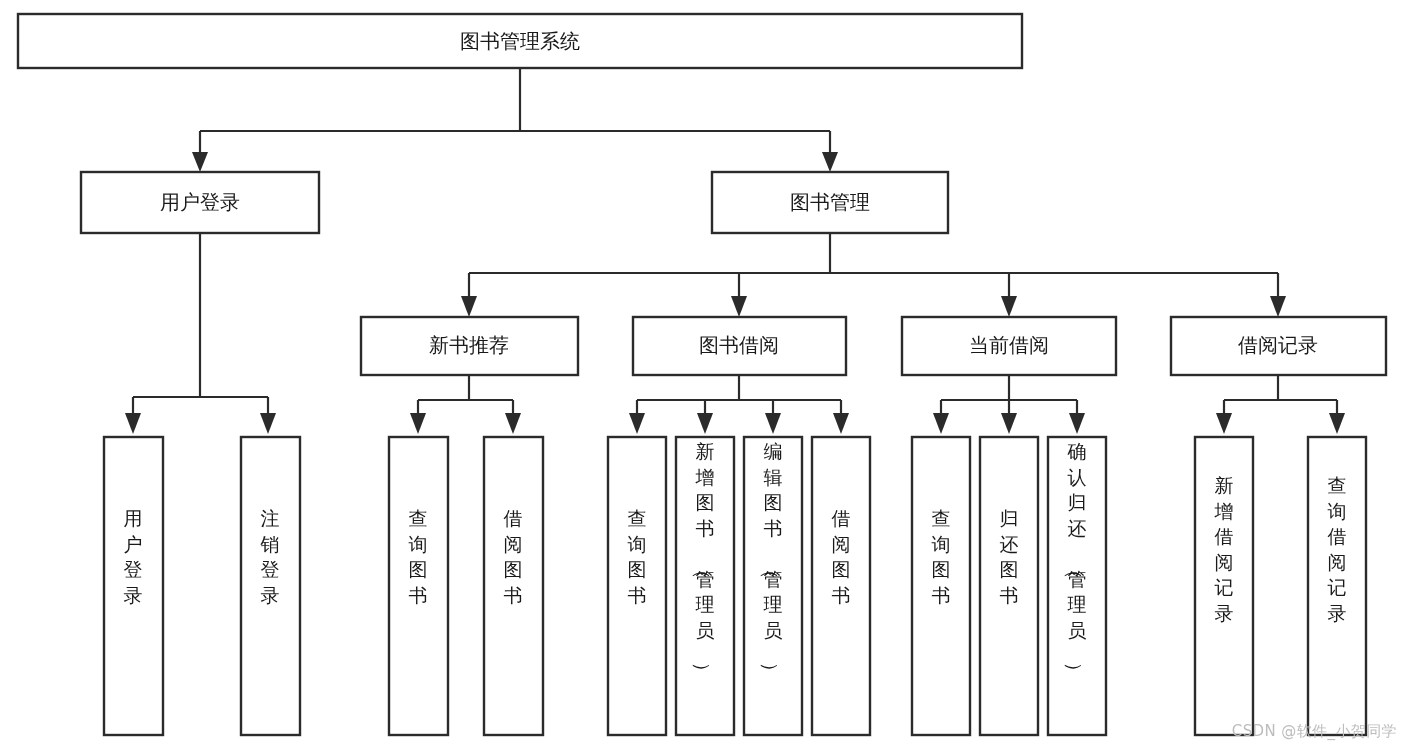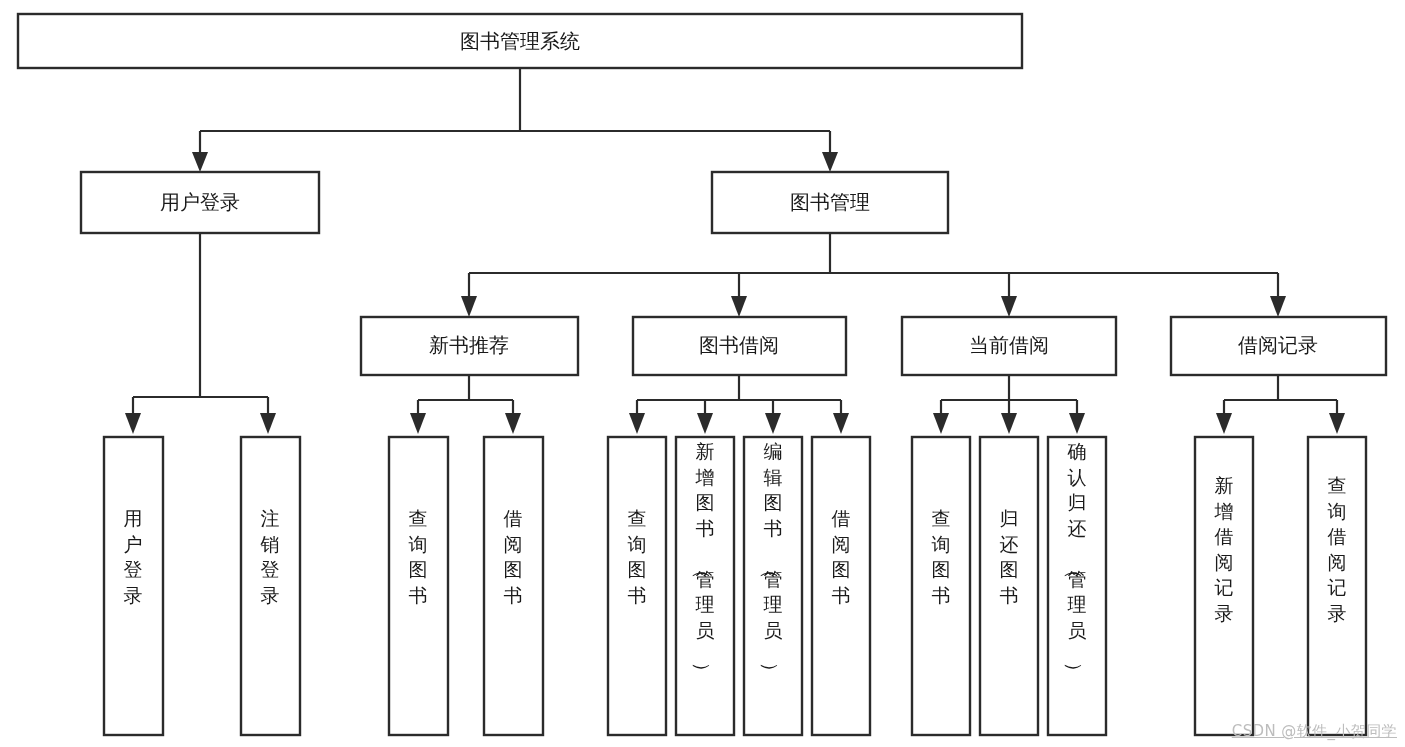--- a/index.html
+++ b/index.html
@@ -59,21 +59,20 @@
   .watermark {
     position: absolute;
     right: 8px;
     bottom: 6px;
     font-family: "DejaVu Sans", "Liberation Sans", sans-serif;
     font-size: 15px;
     color: #bdbdbd;
     letter-spacing: 0.4px;
     white-space: nowrap;
     user-select: none;
-    text-decoration: underline;
   }
 </style>
 </head>
 <body>
 
 <div id="diagram-root">
 
   <svg id="flowchart" viewBox="0 0 1405 747">
 
     <g>

